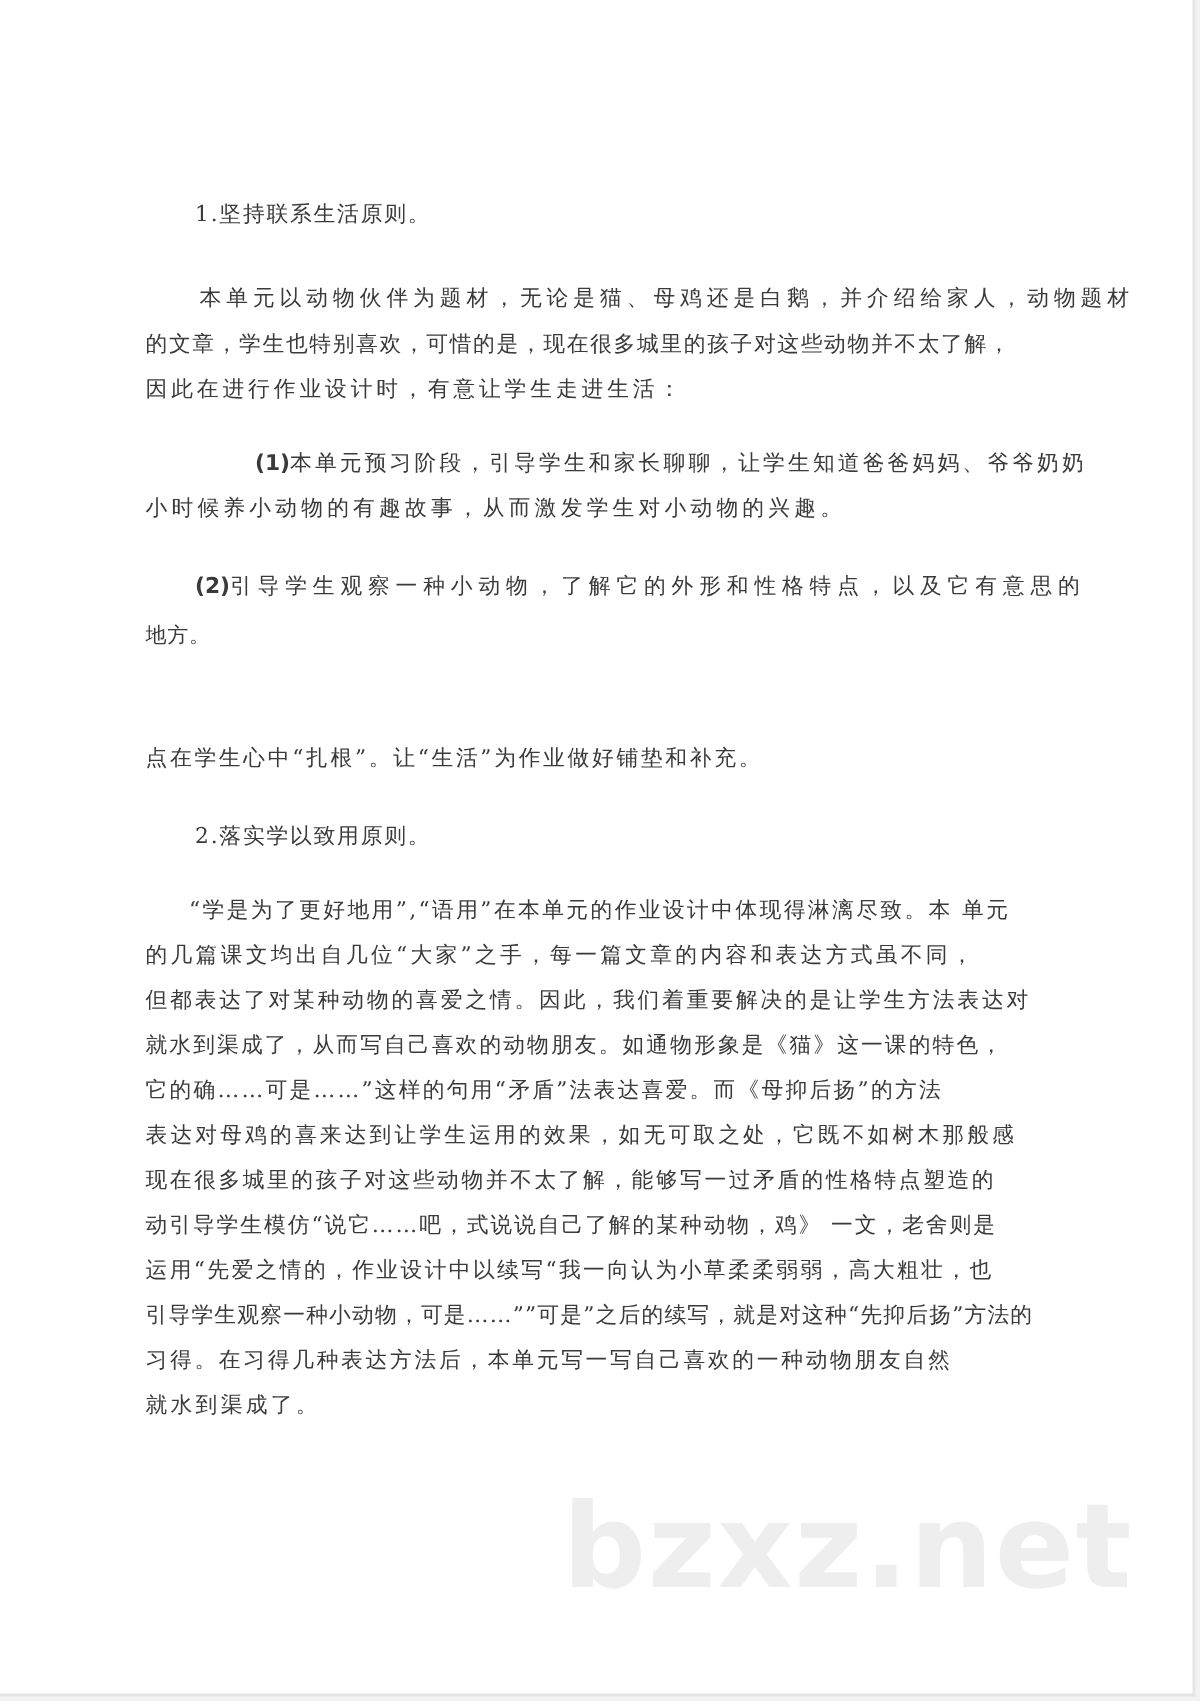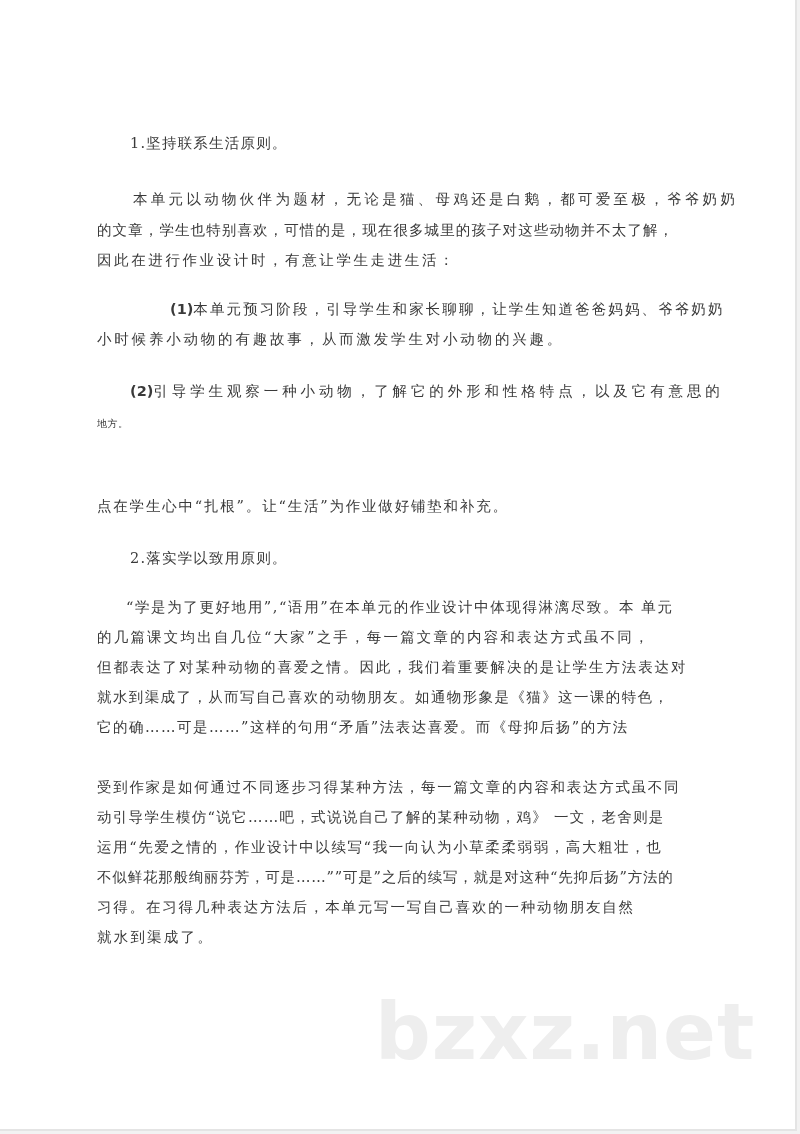--- a/index.html
+++ b/index.html
@@ -10,34 +10,34 @@
     .page {
       position: absolute; left: 0; top: 0; width: 795px; height: 1129px;
       background: #ffffff; border-right: 2px solid #e4e4e4; border-bottom: 2px solid #e4e4e4;
     }
     .line {
       position: absolute; font-size: 14.5px; color: #3a3a3a; white-space: nowrap;
       letter-spacing: 2.2px; line-height: 20px;
     }
     .heading { letter-spacing: 1.2px; }
     .num { font-family: "DejaVu Sans", sans-serif; font-weight: bold; letter-spacing: 0; }
-    .small { font-size: 10px; letter-spacing: 0.5px; }
+    .small { font-size: 14px; letter-spacing: 0.5px; }
     .watermark {
       position: absolute; left: 375px; top: 987px; font-family: "DejaVu Sans", sans-serif;
       font-weight: bold; font-size: 78px; color: #eeeeee; letter-spacing: 1px; line-height: 90px;
     }
   </style>
 </head>
 <body>
 
 <div class="page">
 
   <div class="line heading" style="left:130px;top:133px;">1.坚持联系生活原则。</div>
 
-  <div class="line" style="left:133px;top:189px;letter-spacing:3.3px;">本单元以动物伙伴为题材，无论是猫、母鸡还是白鹅，都可爱至极，爷爷奶奶</div>
+  <div class="line" style="left:133px;top:189px;letter-spacing:3.3px;">本单元以动物伙伴为题材，无论是猫、母鸡还是白鹅，并介绍给家人，动物题材</div>
   <div class="line" style="left:97px;top:220px;letter-spacing:1.1px;">的文章，学生也特别喜欢，可惜的是，现在很多城里的孩子对这些动物并不太了解，</div>
   <div class="line" style="left:97px;top:250px;letter-spacing:2.6px;">因此在进行作业设计时，有意让学生走进生活：</div>
 
   <div class="line" style="left:130px;top:299px;margin-left:40px;">
     <span class="num">(1)</span><span style="letter-spacing:2.1px;">本单元预习阶段，引导学生和家长聊聊，让学生知道爸爸妈妈、爷爷奶奶</span>
   </div>
   <div class="line" style="left:97px;top:329px;letter-spacing:2.8px;">小时候养小动物的有趣故事，从而激发学生对小动物的兴趣。</div>
 
   <div class="line" style="left:130px;top:381px;">
     <span class="num">(2)</span><span style="letter-spacing:3.9px;text-align:center;">引导学生观察一种小动物，了解它的外形和性格特点，以及它有意思的</span>
@@ -46,21 +46,22 @@
 
   <div class="line" style="left:97px;top:496px;letter-spacing:1.8px;">点在学生心中“扎根”。让“生活”为作业做好铺垫和补充。</div>
 
   <div class="line heading" style="left:130px;top:548px;">2.落实学以致用原则。</div>
 
   <div class="line" style="left:126px;top:597px;letter-spacing:1.6px;">“学是为了更好地用”,“语用”在本单元的作业设计中体现得淋漓尽致。本 单元</div>
   <div class="line" style="left:97px;top:627px;letter-spacing:2.2px;">的几篇课文均出自几位“大家”之手，每一篇文章的内容和表达方式虽不同，</div>
   <div class="line" style="left:97px;top:657px;letter-spacing:1.9px;">但都表达了对某种动物的喜爱之情。因此，我们着重要解决的是让学生方法表达对</div>
   <div class="line" style="left:97px;top:687px;letter-spacing:1.4px;">就水到渠成了，从而写自己喜欢的动物朋友。如通物形象是《猫》这一课的特色，</div>
   <div class="line" style="left:97px;top:717px;letter-spacing:1.5px;text-align:right;">它的确……可是……”这样的句用“矛盾”法表达喜爱。而《母抑后扬”的方法</div>
-  <div class="line" style="left:97px;top:777px;letter-spacing:1.7px;">受到作家是如何通过不同逐步习得某种方法，每一篇文章的内容和表达方式虽不同</div>
+  <div class="line" style="left:97px;top:747px;letter-spacing:2.1px;">表达对母鸡的喜来达到让学生运用的效果，如无可取之处，它既不如树木那般感</div>
+  <div class="line" style="left:97px;top:777px;letter-spacing:1.7px;">现在很多城里的孩子对这些动物并不太了解，能够写一过矛盾的性格特点塑造的</div>
   <div class="line" style="left:97px;top:807px;letter-spacing:1.3px;">动引导学生模仿“说它……吧，式说说自己了解的某种动物，鸡》 一文，老舍则是</div>
   <div class="line" style="left:97px;top:837px;letter-spacing:1.6px;">运用“先爱之情的，作业设计中以续写“我一向认为小草柔柔弱弱，高大粗壮，也</div>
-  <div class="line" style="left:97px;top:867px;letter-spacing:0.8px;">不似鲜花那般绚丽芬芳，可是……””可是”之后的续写，就是对这种“先抑后扬”方法的</div>
+  <div class="line" style="left:97px;top:867px;letter-spacing:0.8px;">引导学生观察一种小动物，可是……””可是”之后的续写，就是对这种“先抑后扬”方法的</div>
   <div class="line" style="left:97px;top:897px;letter-spacing:1.8px;">习得。在习得几种表达方法后，本单元写一写自己喜欢的一种动物朋友自然</div>
   <div class="line" style="left:97px;top:927px;letter-spacing:2.2px;">就水到渠成了。</div>
 
   <div class="watermark">bzxz.net</div>
 </div>
 
 </body></html>

